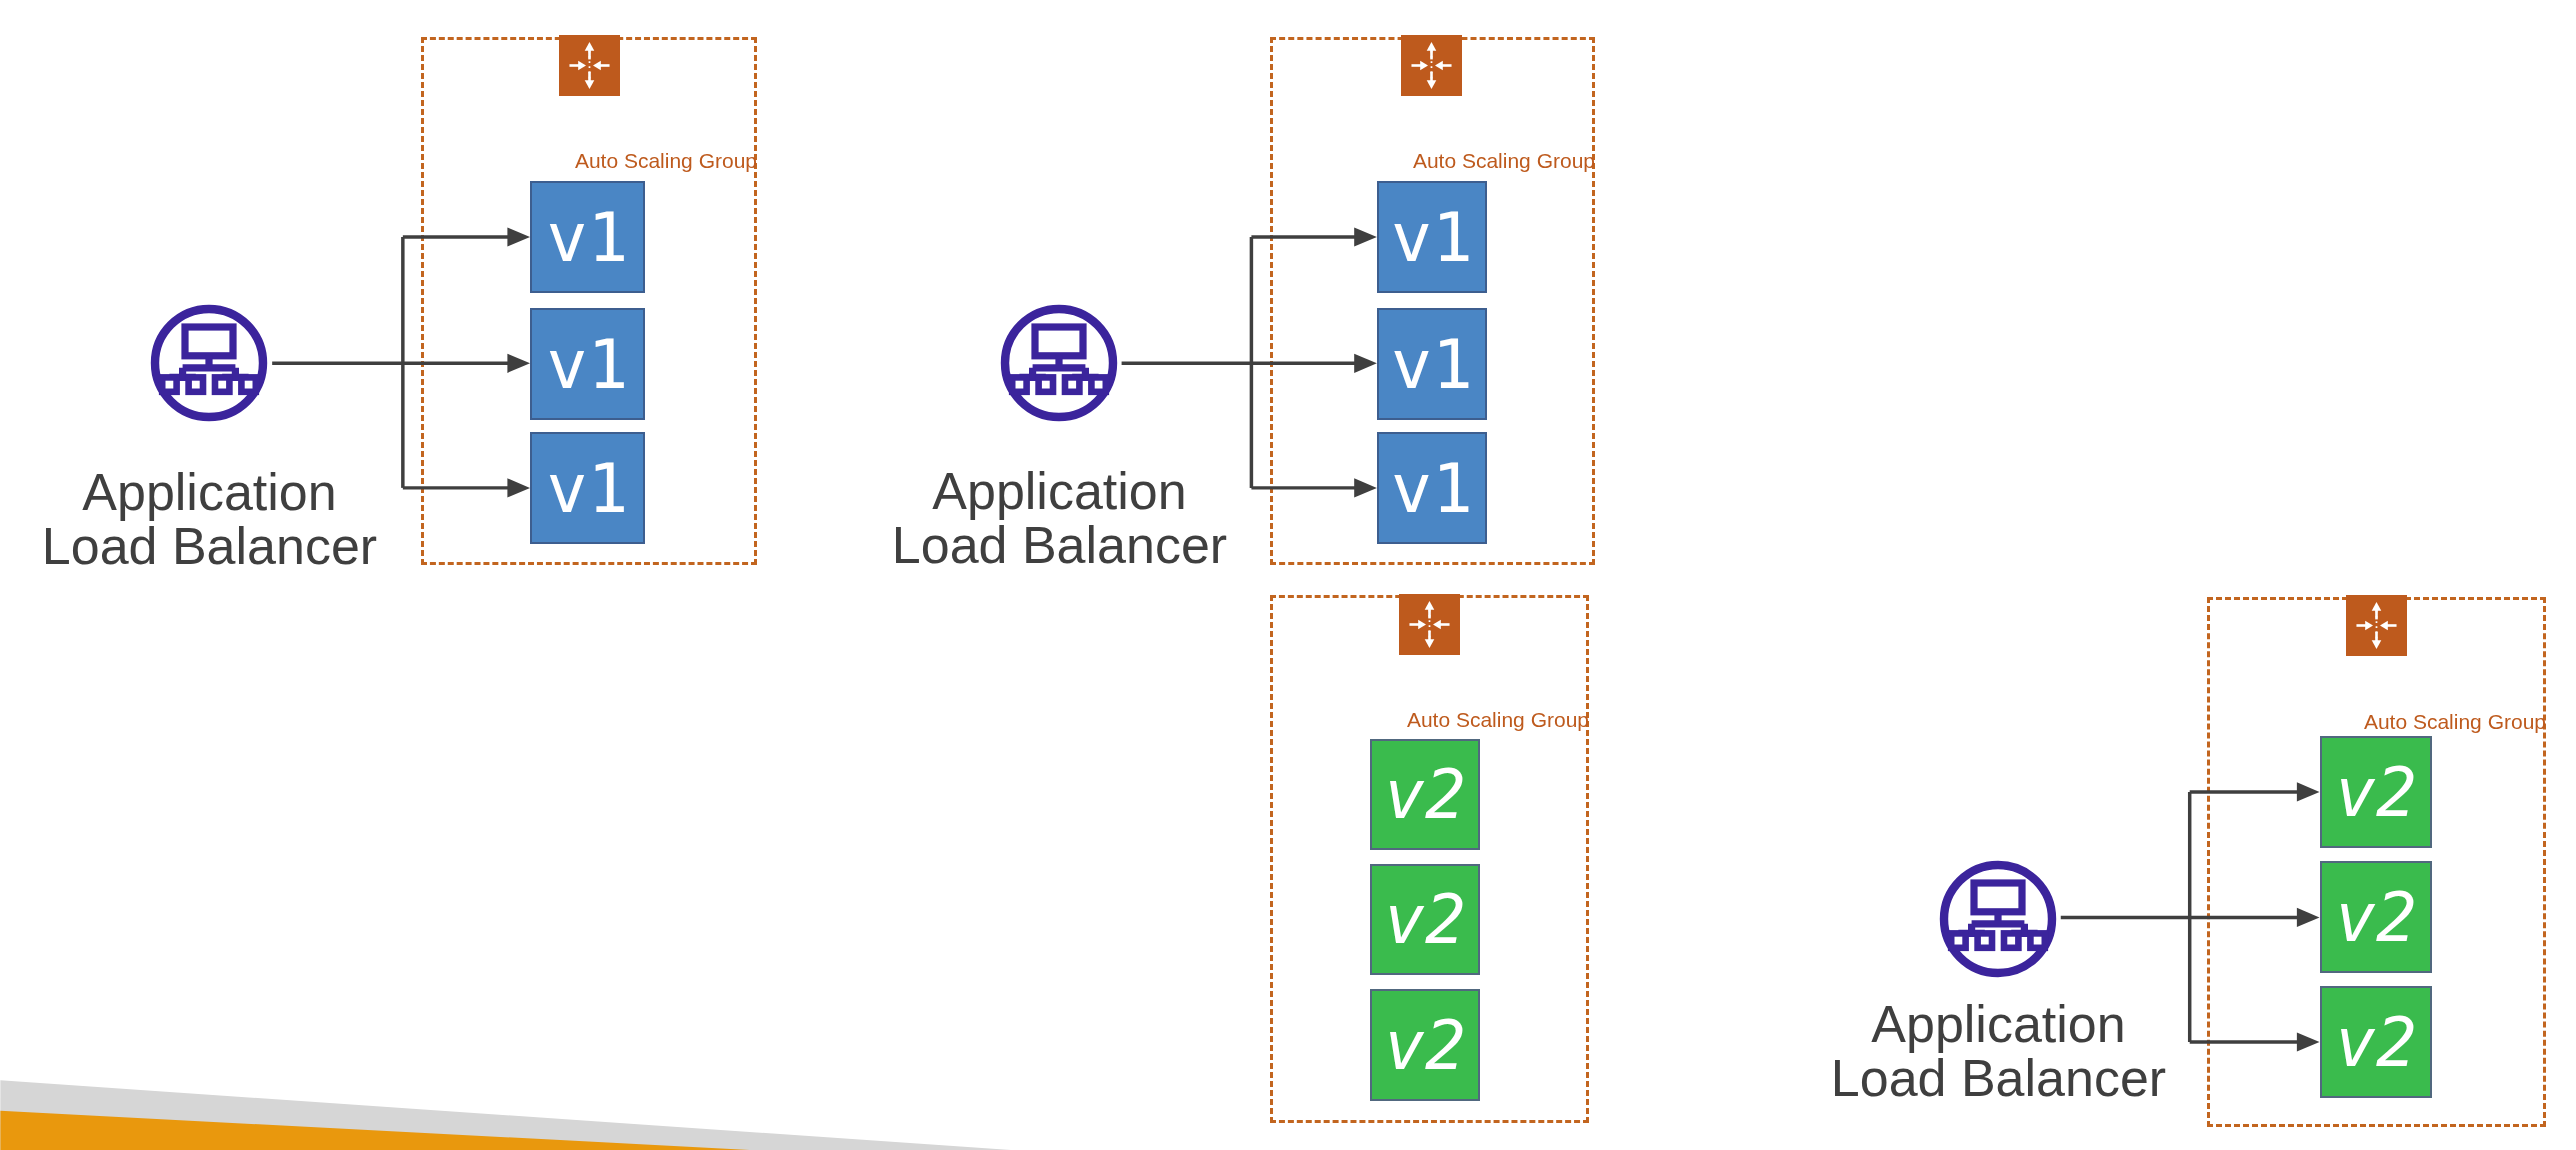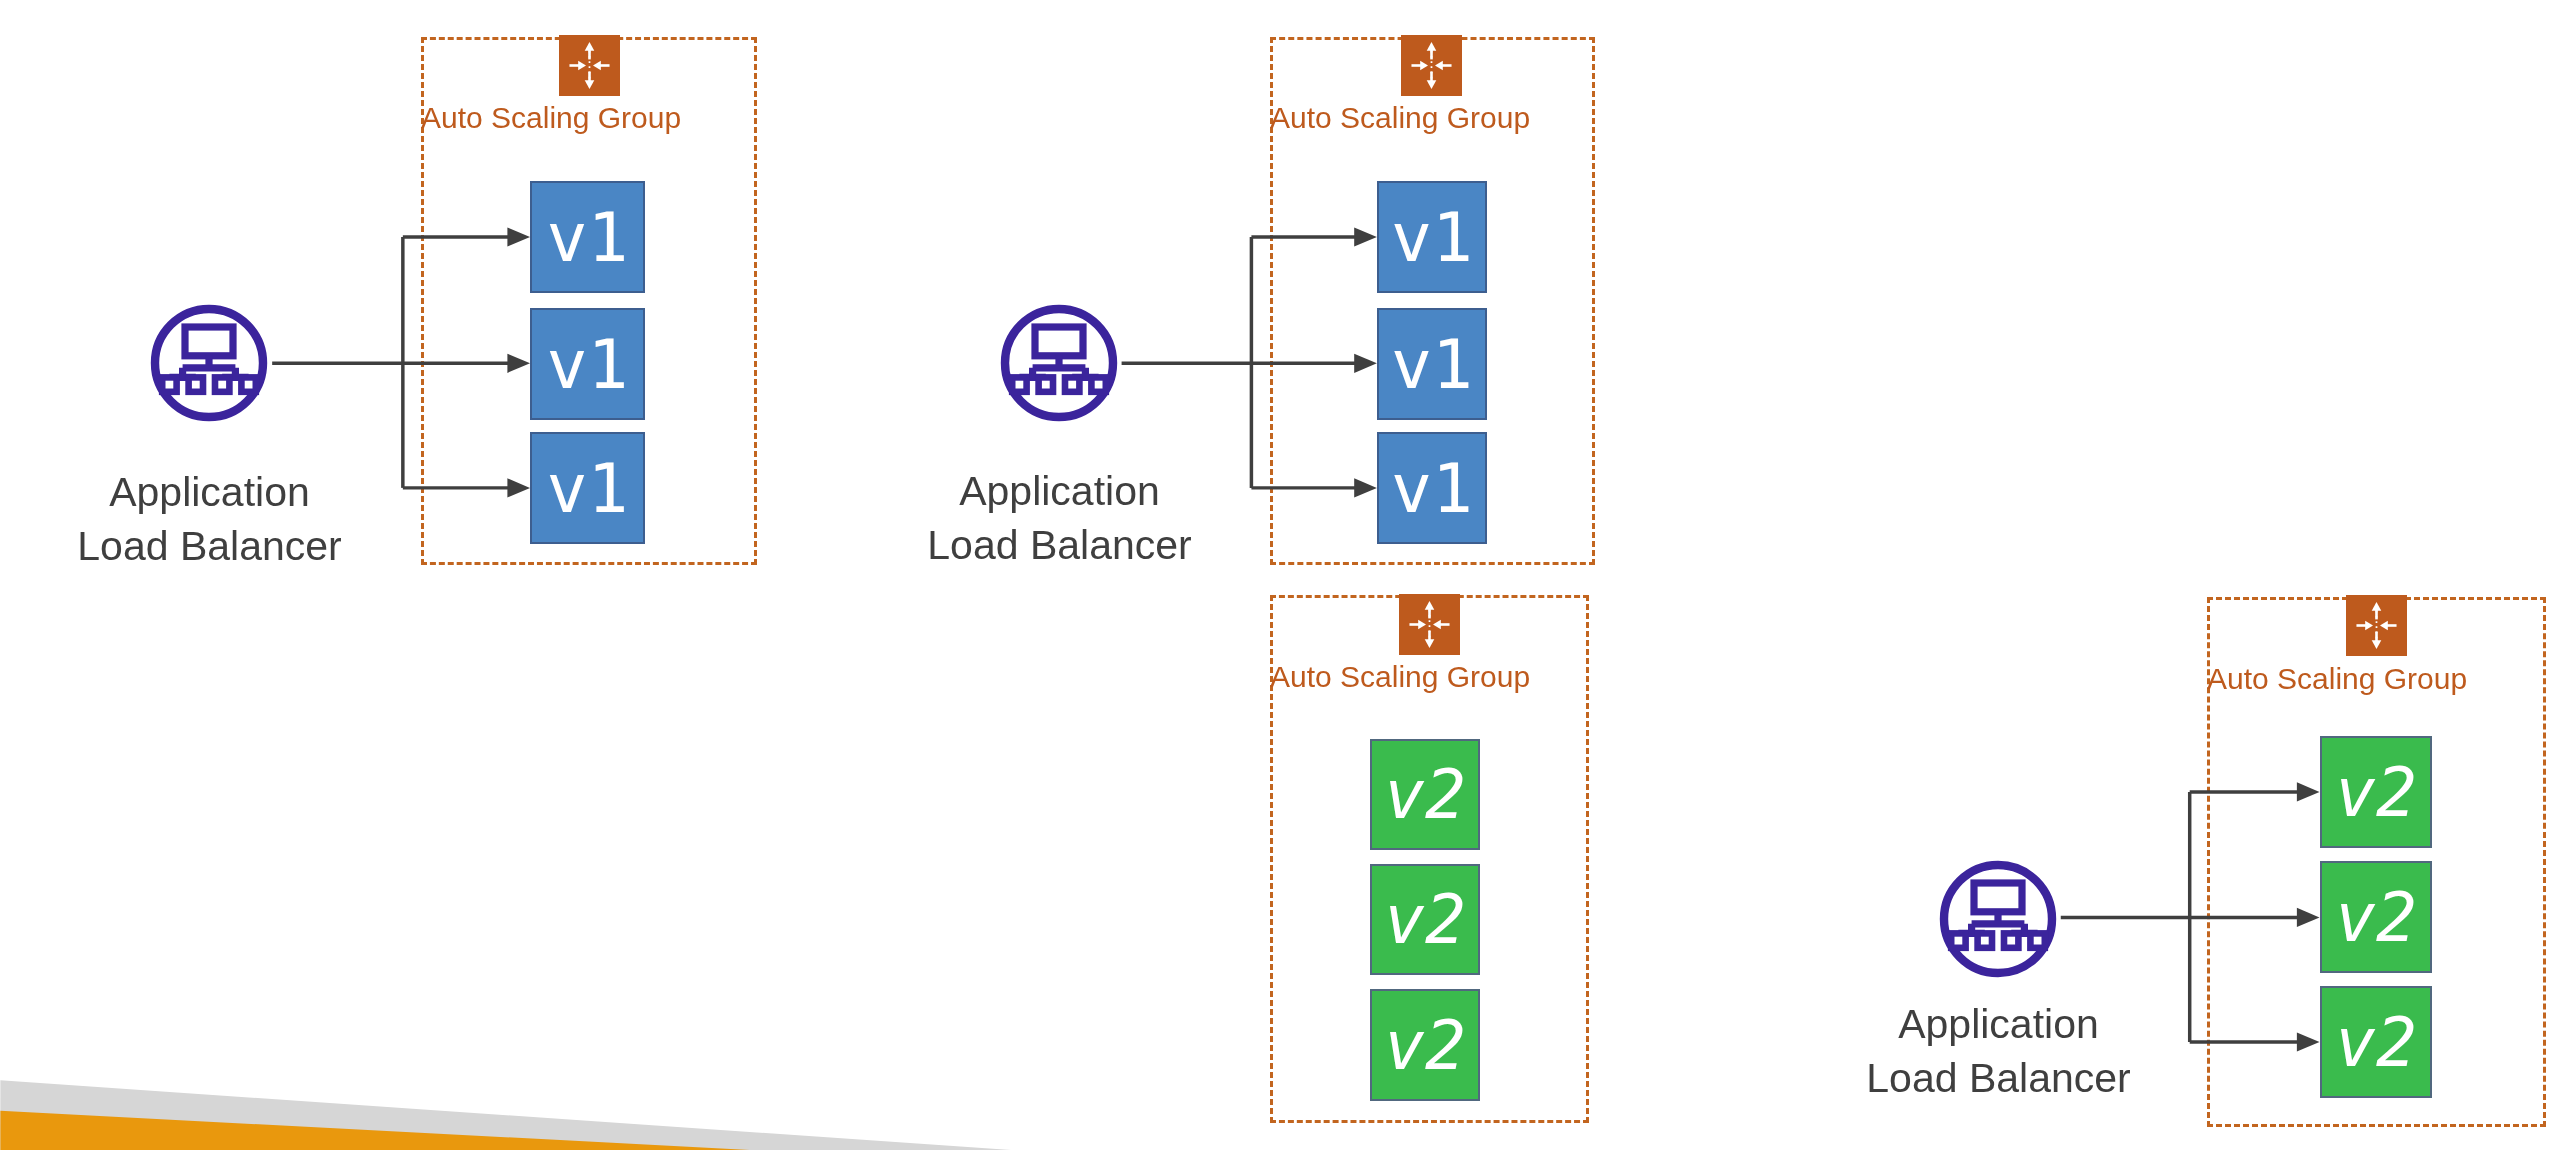--- a/index.html
+++ b/index.html
@@ -19,33 +19,33 @@
   #canvas{
     position:relative;width:2576px;height:1150px;background:#ffffff;
     font-family:"Liberation Sans",sans-serif;overflow:hidden;
   }
   .asg-box{
     position:absolute;border:3.5px dashed var(--asg-border);
     box-sizing:border-box;background:transparent;
   }
   .asg-icon{position:absolute;width:61px;height:63px;}
   .asg-label{
-    position:absolute;text-align:left;color:var(--asg-orange);
-    font-size:30px;line-height:38px;white-space:nowrap;
+    position:absolute;text-align:right;color:var(--asg-orange);
+    font-size:21px;line-height:38px;white-space:nowrap;margin-top:43px;
   }
   .inst{
     position:absolute;box-sizing:border-box;display:flex;align-items:center;justify-content:center;
     font-family:"DejaVu Sans Mono",monospace;font-size:68px;color:#ffffff;
   }
   .inst-blue{background:var(--v1-fill);border:2.6px solid var(--v1-border);}
   .inst-green{background:var(--v2-fill);border:2.6px solid var(--v2-border);font-style:italic;}
   .alb-icon{position:absolute;width:120px;height:120px;}
   .alb-label{
     position:absolute;width:349px;text-align:center;color:var(--label-gray);
-    font-size:41px;line-height:54px;
+    font-size:52px;line-height:54px;
   }
   #connectors{position:absolute;left:0;top:0;pointer-events:none;}
   #connectors .wire{stroke:var(--connector);stroke-width:4;fill:none;}
   #connectors .head{fill:var(--connector);stroke:none;}
   .stripe{position:absolute;left:0;top:0;width:2576px;height:1150px;pointer-events:none;}
   
   .alb-icon .ring{fill:#ffffff;stroke:var(--alb-purple);stroke-width:7;}
   .alb-icon .net{fill:none;stroke:var(--alb-purple);stroke-width:6;}
   .alb-icon .sq{fill:#ffffff;stroke:var(--alb-purple);stroke-width:5.5;}
   

